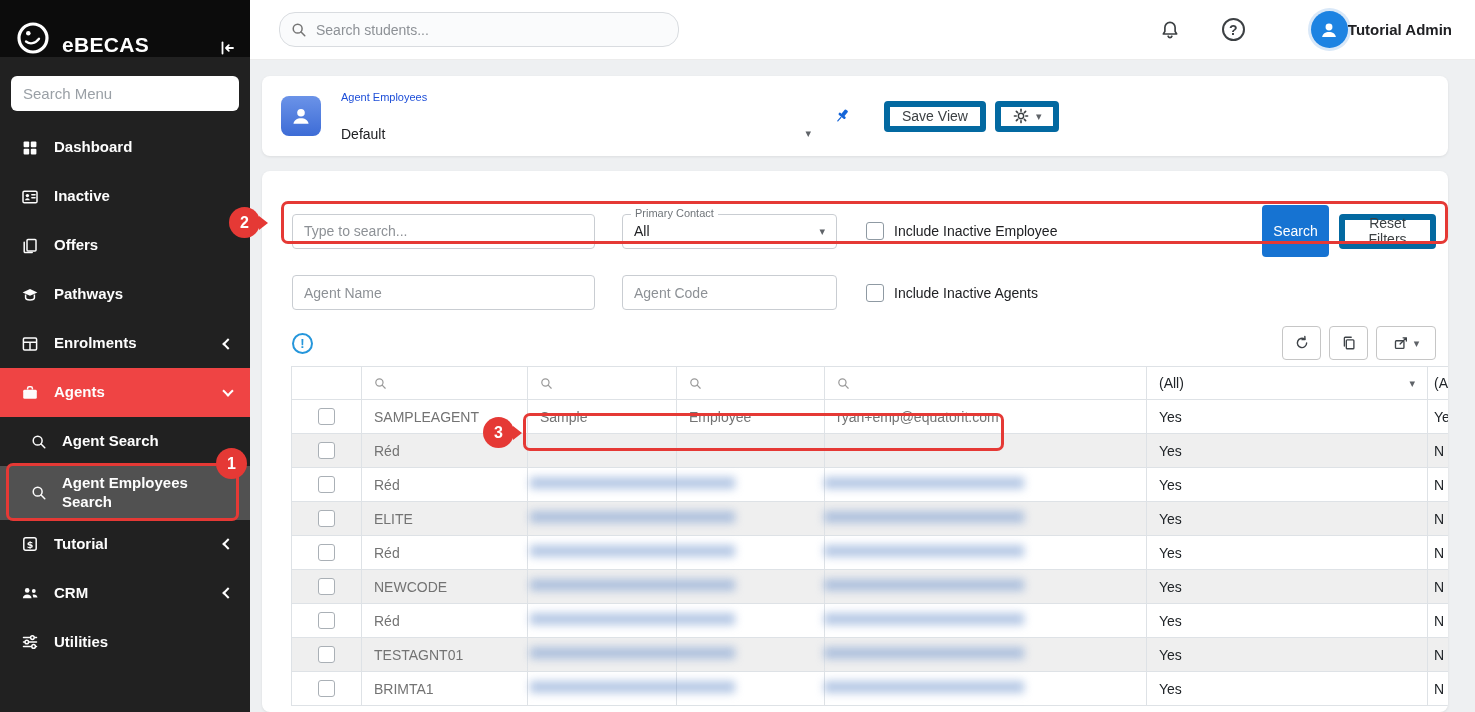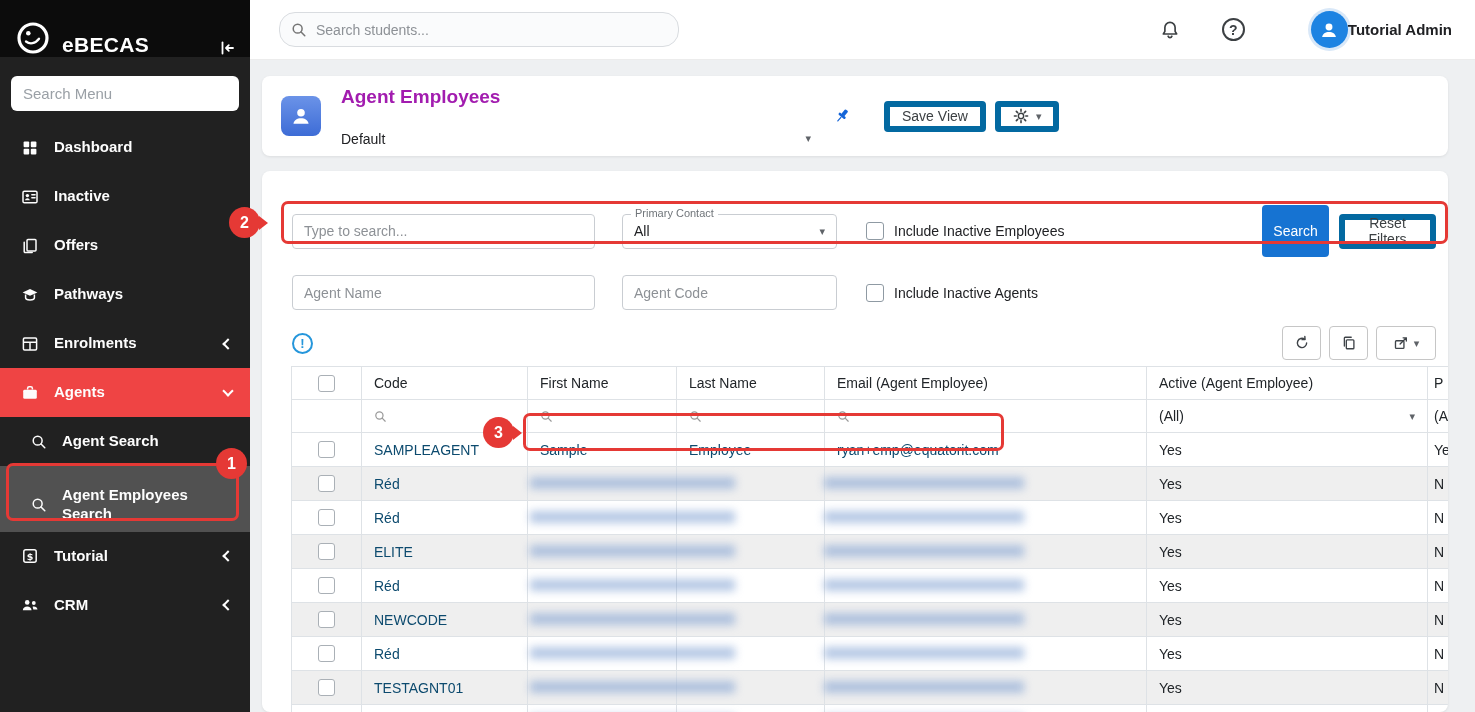--- a/index.html
+++ b/index.html
@@ -24,21 +24,21 @@
   .sb-search{padding:19px 11px 12px}
   .sb-search input{width:100%;height:35px;border:none;border-radius:6px;padding:0 12px;font-size:15px;
     font-family:inherit;color:#333;background:#fff;outline:none}
   .sb-search input::placeholder{color:#9aa0a6}
   .nav-item{display:flex;align-items:center;gap:15px;min-height:49px;padding:0 18px 0 21px;
     font-size:15px;font-weight:600;cursor:pointer;color:#fdfdfd}
   .nav-item .nav-label{line-height:1.25}
   .nav-item.parent-active{background:#ef4444}
   .nav-item.sub{padding-left:31px}
   .nav-item.sub .ic16{flex-shrink:0}
-  .nav-item.sub.selected{background:#515151;padding-top:20px;padding-bottom:8px}
+  .nav-item.sub.selected{background:#515151;padding-top:8px;padding-bottom:8px}
 
   
   .main{flex:1;display:flex;flex-direction:column;min-width:0}
   .topbar{height:60px;background:#fff;display:flex;align-items:center;padding:0 23px 0 29px;
     border-bottom:1px solid #ececec;flex-shrink:0}
   .g-search{width:400px;height:35px;background:#fafbfc;border:1px solid #d9dce0;border-radius:16px;
     display:flex;align-items:center;padding:0 11px;gap:9px}
   .g-search input{border:none;background:transparent;outline:none;font-size:14px;flex:1;font-family:inherit;color:#202124}
   .g-search input::placeholder{color:#8d9196}
   .top-right{margin-left:auto;display:flex;align-items:center}
@@ -49,21 +49,21 @@
     justify-content:center;color:#fff;margin-left:66px;box-shadow:0 0 0 3px #d9e8f8;cursor:pointer}
   .user-name{font-size:15px;font-weight:600;color:#202124;}
 
   
   .content{padding:16px 27px 0 12px;display:flex;flex-direction:column;gap:15px;flex:1;min-height:0}
   .card{background:#fff;border-radius:8px;box-shadow:0 1px 3px rgba(0,0,0,.08)}
   .view-card{height:80px;display:flex;align-items:center;padding:0 19px;flex-shrink:0}
   .vc-icon{width:40px;height:40px;border-radius:8px;background:linear-gradient(180deg,#6b93e8,#3d6cd6);
     display:flex;align-items:center;justify-content:center;color:#fff;flex-shrink:0}
   .vc-block{margin-left:20px;width:470px}
-  .vc-title{font-size:19px;font-weight:700;color:#a21caf}
+  .vc-title{font-size:11px;font-weight:400;color:#1d4ed8}
   .vc-select{display:flex;align-items:center;justify-content:space-between;font-size:14px;margin-top:23px;cursor:pointer}
   .pin-btn{margin-left:22px;color:#1565d8;display:flex;cursor:pointer}
   .btn{height:31px;background:#fff;border:6px solid #0369a1;border-radius:4px;font-size:14px;color:#3c4043;
     padding:0 12px;font-family:inherit;cursor:pointer;display:inline-flex;align-items:center;gap:7px;justify-content:center}
   .save-btn{margin-left:33px}
   .gear-btn{margin-left:9px;color:#3c4043}
 
   .grid-card{flex:1;min-height:0;overflow:hidden}
   .frow{display:flex;align-items:center;margin:0 12px 0 30px;position:relative}
   .frow1{margin-top:34px}
@@ -95,21 +95,21 @@
   
   .table-wrap{margin:6px 0 0 29px;width:1157px;overflow:hidden;position:relative}
   table{border-collapse:collapse;width:1184px;table-layout:fixed;font-size:14px}
   th,td{border:1px solid #dee2e6;padding:0 12px;text-align:left;font-weight:400;color:#212529;
     white-space:nowrap;overflow:hidden;background-clip:padding-box}
   thead th{height:33px;background:#fff}
   tbody td{height:34px}
   tbody tr:nth-child(even) td{background:#efefef}
   .c-check{text-align:center;padding:0}
   .c-p{padding:0 6px}
-  a.link{color:#0c4a6e;text-decoration:none;cursor:pointer}
+  a.link{color:#737373;text-decoration:none;cursor:pointer}
   .cell-filter{display:flex;align-items:center;width:100%;cursor:pointer}
   .cell-filter.between{justify-content:space-between}
 
   .smear{position:absolute;top:100px;height:272px;pointer-events:none;filter:blur(4px);
     background:repeating-linear-gradient(to bottom,transparent 0 11px,rgba(122,156,208,.55) 11px 23px,transparent 23px 34px)}
   .smear-a{left:239px;width:205px}
   .smear-b{left:533px;width:200px}
 
   
   .ann-box{position:absolute;border:3px solid #e53935;border-radius:7px;z-index:40;pointer-events:none}
@@ -304,20 +304,26 @@
           </svg>
         <span class="nav-label">Tutorial</span>
         <span class="chev left"></span>
       </div>
       <div class="nav-item">
         <svg class="ic18">
             <use href="#i-crm"></use>
           </svg>
         <span class="nav-label">CRM</span>
         <span class="chev left"></span>
+      </div>
+      <div class="nav-item">
+        <svg class="ic18">
+            <use href="#i-utilities"></use>
+          </svg>
+        <span class="nav-label">Utilities</span>
       </div>
     </nav>
   </aside>
 
   <div class="main">
     <header class="topbar">
       <div class="g-search">
         <svg class="ic16 gray">
             <use href="#i-search"></use>
           </svg>
@@ -371,21 +377,21 @@
       <section class="card grid-card">
         <div class="frow frow1">
           <input class="txt w-search" placeholder="Type to search..." style="">
           <div class="select">
             <span class="float-label">Primary Contact</span>
             <span>All</span>
             <span class="caret">▾</span>
           </div>
           <label class="cb-group">
             <input type="checkbox" class="cb" style="">
-            <span>Include Inactive Employees</span>
+            <span>Include Inactive Employee</span>
           </label>
           <button class="btn primary">Search</button>
           <button class="btn reset-btn">Reset Filters</button>
         </div>
 
         <div class="frow frow2">
           <input class="txt w-search" placeholder="Agent Name" style="">
           <input class="txt w-code" placeholder="Agent Code" style="">
           <label class="cb-group">
             <input type="checkbox" class="cb" style="">
@@ -420,31 +426,20 @@
             <colgroup>
               <col style="width:70px">
                 <col style="width:166px">
                 <col style="width:149px">
                 <col style="width:148px">
               <col style="width:322px">
                 <col style="width:281px">
                 <col style="width:48px">
             </colgroup>
             <thead>
-              <tr>
-                <th class="c-check">
-                    <input type="checkbox" class="cb sm" style="">
-                  </th>
-                <th>Code</th>
-                <th>First Name</th>
-                <th>Last Name</th>
-                <th>Email (Agent Employee)</th>
-                <th>Active (Agent Employee)</th>
-                <th class="c-p">P</th>
-              </tr>
               <tr>
                 <th class="c-check"></th>
                 <th>
                     <span class="cell-filter">
                       <svg class="ic13 gray2">
                         <use href="#i-search"></use>
                       </svg>
                     </span>
                   </th>
                 <th>

